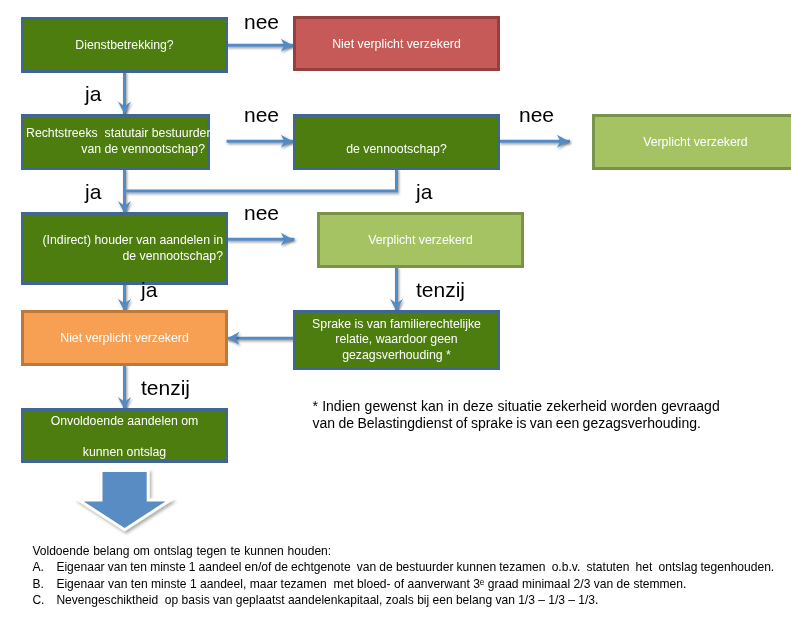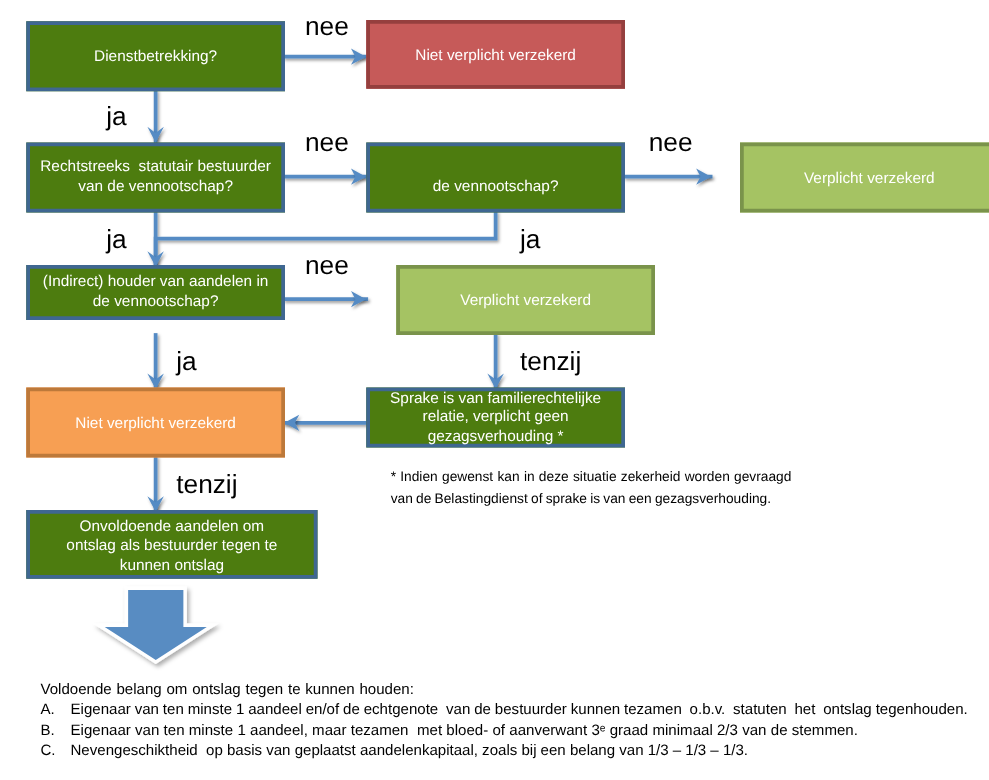--- a/index.html
+++ b/index.html
@@ -95,64 +95,64 @@
   </svg>
 
   <div class="node c-blue" id="n-dienstbetrekking" style="left:21px;top:17px;width:207px;height:56px;border-width:3px;font-size:12.3px;">
     <span class="txt">Dienstbetrekking?</span>
   </div>
 
   <div class="node c-red" id="n-niet-verplicht-1" style="left:293.2px;top:16.2px;width:206.6px;height:55px;border-width:3px;font-size:12.3px;">
     <span class="txt">Niet verplicht verzekerd</span>
   </div>
 
-  <div class="node c-blue" id="n-rechtstreeks" style="left:21px;top:114px;width:207px;height:56px;border-width:3px;font-size:12.3px;line-height:15.7px;">
+  <div class="node c-blue" id="n-rechtstreeks" style="left:21px;top:114px;width:189px;height:56px;border-width:3px;font-size:12.3px;line-height:15.7px;text-align:right;">
     <span class="txt"><span>Rechtstreeks  statutair bestuurder</span><br><span>van de vennootschap?</span></span>
   </div>
 
   <div class="node c-blue" id="n-indirect" style="left:293px;top:114px;width:207px;height:56px;border-width:3px;font-size:12.3px;line-height:15.7px;">
     <span class="txt"><br><span>de vennootschap?</span></span>
   </div>
 
   <div class="node c-green" id="n-verplicht-1" style="left:568.2px;top:114.2px;width:206.5px;height:55.5px;border-width:3px;font-size:12.3px;">
     <span class="txt">Verplicht verzekerd</span>
   </div>
 
-  <div class="node c-blue" id="n-houder" style="left:21px;top:212px;width:207px;height:44px;border-width:3px;font-size:12.3px;line-height:15.7px;">
+  <div class="node c-blue" id="n-houder" style="left:21px;top:212px;width:207px;height:73px;border-width:3px;font-size:12.3px;line-height:15.7px;text-align:right;">
     <span class="txt"><span>(Indirect) houder van aandelen in</span><br><span>de vennootschap?</span></span>
   </div>
 
   <div class="node c-green" id="n-verplicht-2" style="left:293px;top:212px;width:207px;height:56px;border-width:3px;font-size:12.3px;">
     <span class="txt">Verplicht verzekerd</span>
   </div>
 
   <div class="node c-orange" id="n-niet-verplicht-2" style="left:21px;top:310px;width:207px;height:56px;border-width:3px;font-size:12.3px;">
     <span class="txt">Niet verplicht verzekerd</span>
   </div>
 
-  <div class="node c-blue" id="n-sprake" style="left:293px;top:310px;width:207px;height:48px;border-width:3px;font-size:12.3px;line-height:15.5px;justify-content:flex-end;">
-    <span class="txt"><span>Sprake is van familierechtelijke</span><br><span>relatie, verplicht geen</span><br><span>gezagsverhouding *</span></span>
+  <div class="node c-blue" id="n-sprake" style="left:293px;top:310px;width:207px;height:60px;border-width:3px;font-size:12.3px;line-height:15.5px;justify-content:flex-end;">
+    <span class="txt"><span>Sprake is van familierechtelijke</span><br><span>relatie, waardoor geen</span><br><span>gezagsverhouding *</span></span>
   </div>
 
-  <div class="node c-blue" id="n-onvoldoende" style="left:21px;top:408px;width:233px;height:55.4px;border-width:3px;font-size:12.3px;line-height:15.6px;padding-top:3px;">
-    <span class="txt"><span>Onvoldoende aandelen om</span><br><span>ontslag als bestuurder tegen te</span><br><span>kunnen ontslag</span></span>
+  <div class="node c-blue" id="n-onvoldoende" style="left:21px;top:408px;width:207px;height:55.4px;border-width:3px;font-size:12.3px;line-height:15.6px;padding-top:3px;">
+    <span class="txt"><span>Onvoldoende aandelen om</span><br><br><span>kunnen ontslag</span></span>
   </div>
 
   <div class="lbl" style="left:244px;top:10.4px;font-size:21px;">nee</div>
   <div class="lbl" style="left:85px;top:82.2px;font-size:21px;">ja</div>
   <div class="lbl" style="left:244px;top:103px;font-size:21px;">nee</div>
   <div class="lbl" style="left:519px;top:103.2px;font-size:21px;">nee</div>
   <div class="lbl" style="left:85px;top:180px;font-size:21px;">ja</div>
   <div class="lbl" style="left:416px;top:180px;font-size:21px;">ja</div>
   <div class="lbl" style="left:244px;top:201.3px;font-size:21px;">nee</div>
   <div class="lbl" style="left:141px;top:277.9px;font-size:21px;">ja</div>
   <div class="lbl" style="left:416px;top:277.9px;font-size:21px;">tenzij</div>
   <div class="lbl" style="left:141px;top:375.8px;font-size:21px;">tenzij</div>
 
-  <div class="note" style="left:312.5px;top:374px;font-size:11px;line-height:16.5px;">
+  <div class="note" style="left:312.5px;top:398px;font-size:14px;line-height:16.5px;">
     <div style="word-spacing:0.36px;">* Indien gewenst kan in deze situatie zekerheid worden gevraagd</div>
     <div style="word-spacing:-0.48px;">van de Belastingdienst of sprake is van een gezagsverhouding.</div>
   </div>
 
   <div class="legend" style="left:32.4px;top:542.5px;font-size:12.05px;line-height:16.5px;">
     <div class="row" style="word-spacing:0.48px;">Voldoende belang om ontslag tegen te kunnen houden:</div>
     <div class="row">
       <span class="mk">A.</span>
       <span class="tx" style="word-spacing:-0.23px;">Eigenaar van ten minste 1 aandeel en/of de echtgenote  van de bestuurder kunnen tezamen  o.b.v.  statuten  het  ontslag tegenhouden.</span>
     </div>

